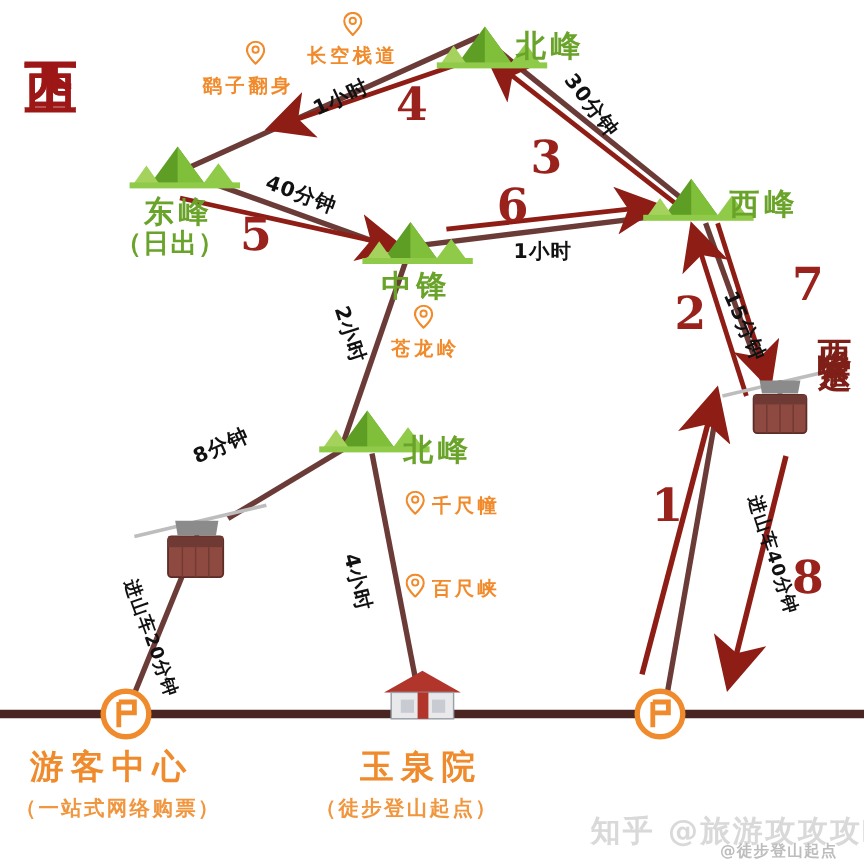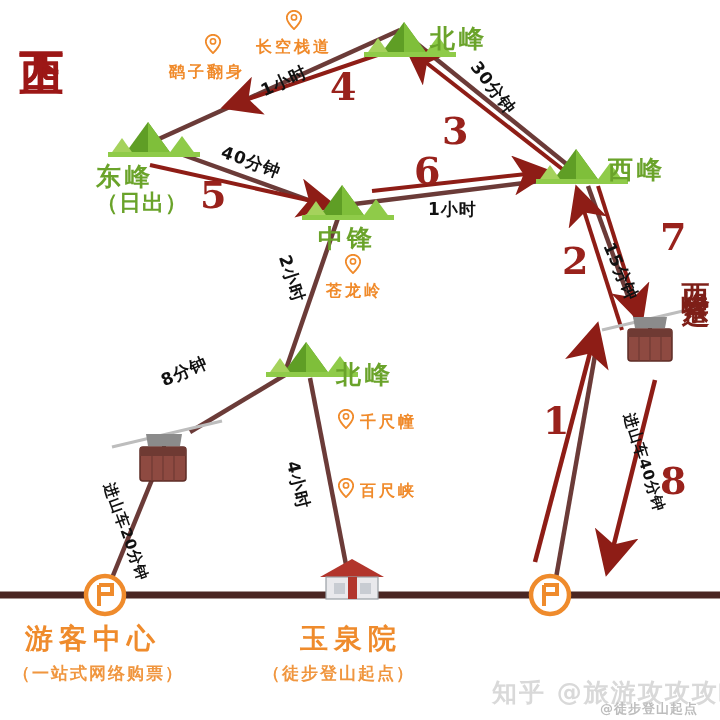--- a/index.html
+++ b/index.html
@@ -171,21 +171,21 @@
       <line x1="639" y1="337" x2="639" y2="361" stroke="#6f3a33" stroke-width="1.2"></line>
       <line x1="650" y1="337" x2="650" y2="361" stroke="#6f3a33" stroke-width="1.2"></line>
       <line x1="661" y1="337" x2="661" y2="361" stroke="#6f3a33" stroke-width="1.2"></line>
     </g>
   </svg>
 
   <div class="abs title">西上西下</div>
 
   <div class="abs peak-label" style="left:430px;top:22px;">北峰</div>
 
-  <div class="abs peak-label" style="left:96px;top:160px;">东峰</div>
+  <div class="abs peak-label" style="left:120px;top:160px;">东峰</div>
   <div class="abs peak-sub" style="left:96px;top:188px;">（日出）</div>
 
   <div class="abs peak-label" style="left:318px;top:222px;">中锋</div>
 
   <div class="abs peak-label" style="left:608px;top:153px;">西峰</div>
 
   <div class="abs peak-label" style="left:336px;top:358px;">北峰</div>
 
   <div class="abs" style="left:205px;top:34px;">
     <svg width="16" height="20" viewBox="0 0 16 20">

